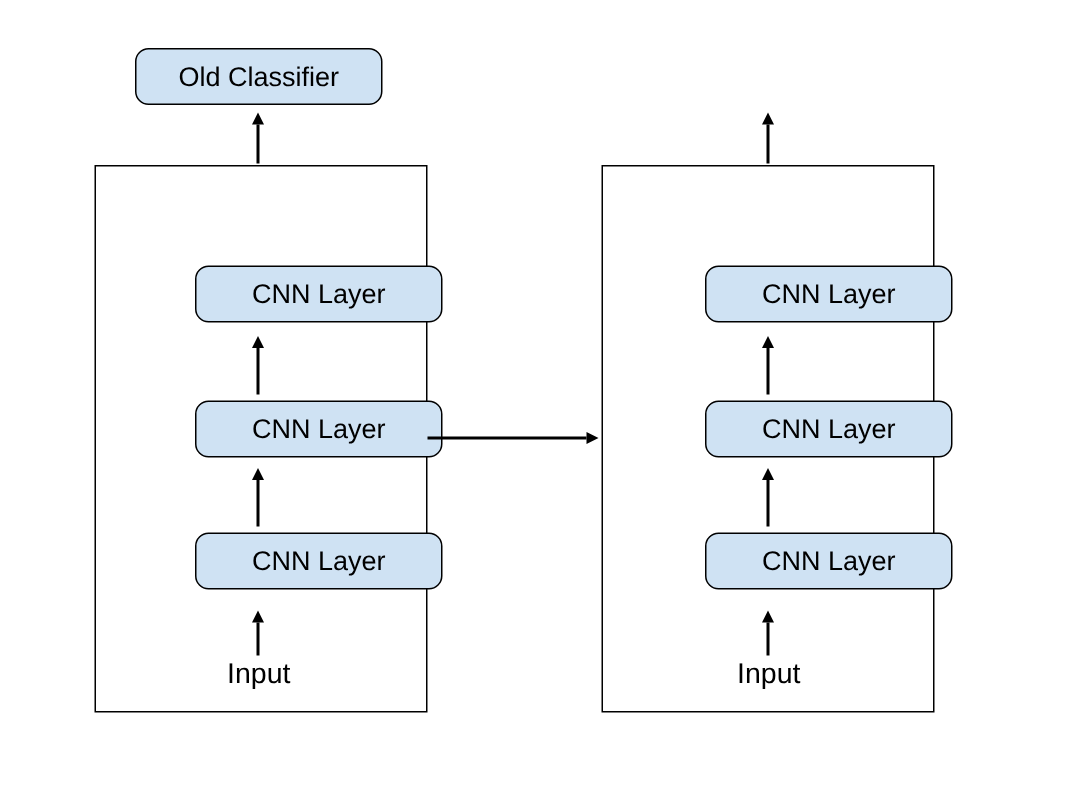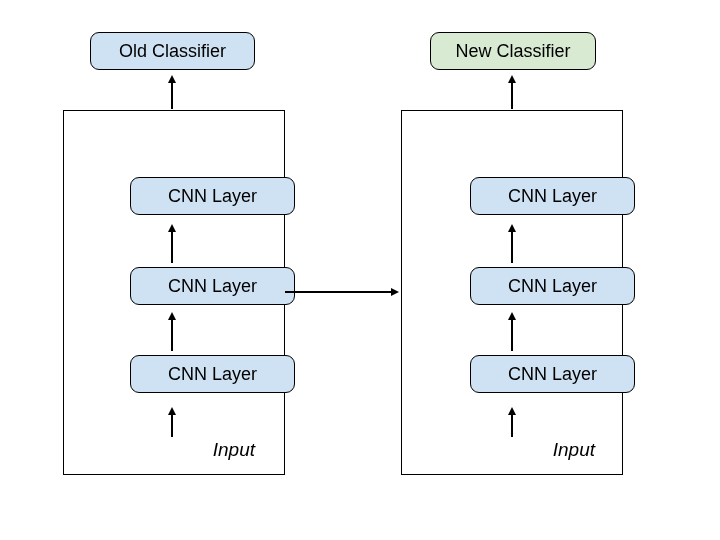--- a/index.html
+++ b/index.html
@@ -32,24 +32,23 @@
     border-radius: 9px;
     font-size: 18px;
     line-height: 1;
     white-space: nowrap;
   }
   .classifier-old { background: var(--old-classifier-fill, #cfe2f3); }
   .classifier-new { background: var(--new-classifier-fill, #d9ead3); }
   .cnn { background: var(--cnn-layer-fill, #cfe2f3); margin-left: 40px; }
   .input-label {
     position: absolute;
-    text-align: right;
+    text-align: center;
     font-size: 19px;
     line-height: 24px;
-    font-style: italic;
   }
   .arrow-v {
     position: absolute;
     width: 10px;
     display: flex;
     flex-direction: column;
     align-items: center;
   }
   .ah-up {
     width: 0; height: 0;
@@ -118,21 +117,20 @@
 
   <div class="input-label" style="left:90px; top:438px; width:165px;">Input</div>
 
   <div class="arrow-h" style="left:285px; top:287px; width:114px;">
     <span class="shaft-h"></span>
     <span class="ah-right"></span>
   </div>
 
   <div class="frame" style="left:401px; top:110px; width:222px; height:365px;"></div>
 
-  <div class="node classifier-new" style="left:430px; top:32px; width:166px; height:38px;">New Classifier</div>
 
   <div class="arrow-v" style="left:507px; top:75px; height:34px;">
     <span class="ah-up"></span>
     <span class="shaft-v"></span>
   </div>
 
   <div class="node cnn" style="left:430px; top:177px; width:165px; height:38px;">CNN Layer</div>
 
   <div class="arrow-v" style="left:507px; top:224px; height:39px;">
     <span class="ah-up"></span>

